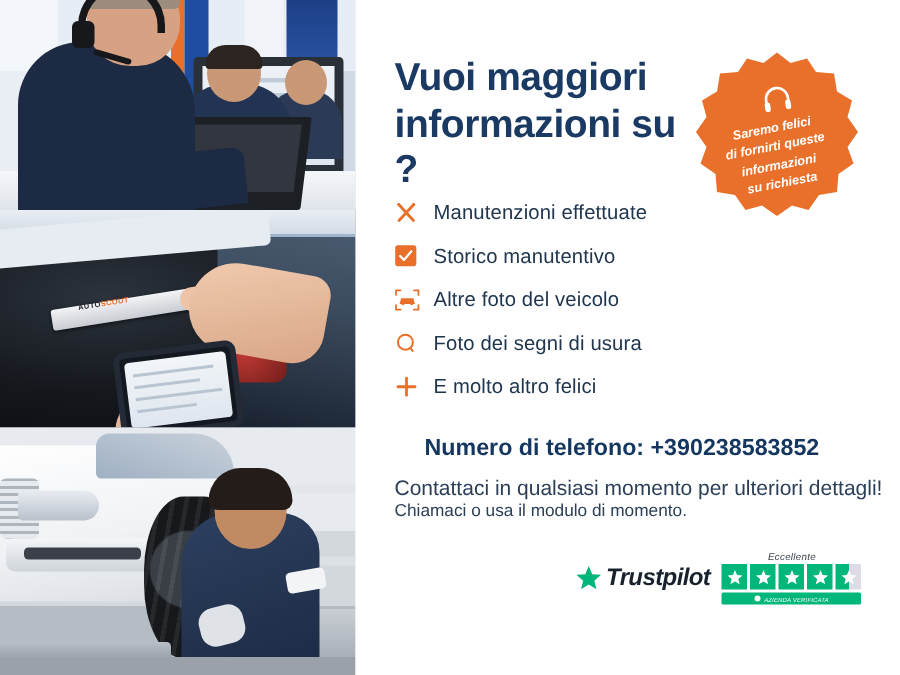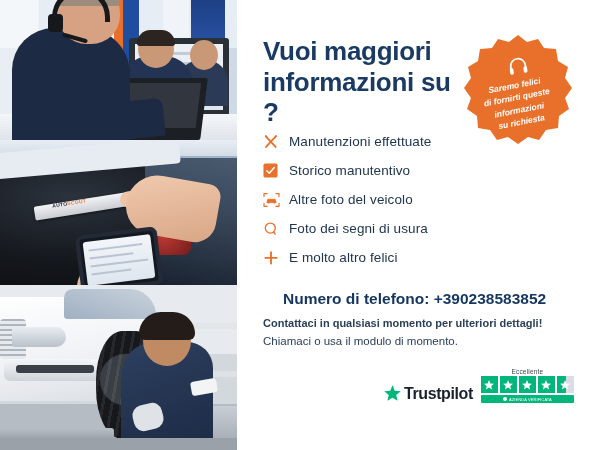--- a/index.html
+++ b/index.html
@@ -165,25 +165,25 @@
 
   
   .features { position:absolute; left:26px; top:128px; width:260px; }
   .feat { display:flex; align-items:center; height:27px; margin-bottom:2px; }
   .feat-ico { width:26px; flex:0 0 26px; display:flex; align-items:center; justify-content:flex-start;
               color:#e8702a; }
   .feat-lbl { font-size:13.5px; color:#20364f; letter-spacing:.1px; }
 
   
   .phone { position:absolute; left:26px; top:290px; font-size:15.5px; font-weight:bold; color:#14365f;margin-left:20px; }
-  .sub1 { position:absolute; left:26px; top:317px; font-size:11px; color:#2b3f57;font-weight:bold; }
+  .sub1 { position:absolute; left:26px; top:317px; font-size:14px; color:#2b3f57; }
   .sub2 { position:absolute; left:26px; top:335px; font-size:11.5px; color:#2b3f57; }
 
   
-  .tp { position:absolute; left:146px; top:368px; display:flex; align-items:flex-end; }
+  .tp { position:absolute; left:146px; top:368px; display:flex; align-items:flex-start;font-style:italic; }
   .tp-logo { display:flex; align-items:center; gap:2px; padding-top:8px; }
   .tp-name { font-size:16px; font-weight:bold; color:#18212d; letter-spacing:-.4px; }
   .tp-right { margin-left:8px; }
   .tp-rating { font-size:6.5px; color:#3c4651; text-align:center; letter-spacing:.2px; margin-bottom:1px; }
   .tp-stars { display:flex; gap:2px; }
   .tp-star { width:17px; height:17px; background:#00b67a; display:flex; align-items:center; justify-content:center; }
   .tp-star.half { background: linear-gradient(90deg,#00b67a 0 52%, #dcdce6 52% 100%); }
   .tp-verified { margin-top:2px; display:flex; align-items:center; justify-content:center;
     gap:2px; background:#00b67a; height:8px; border-radius:1px; padding:0 2px; }
   .tp-vtxt { font-size:4px; color:#fff; letter-spacing:.1px; white-space:nowrap; }

